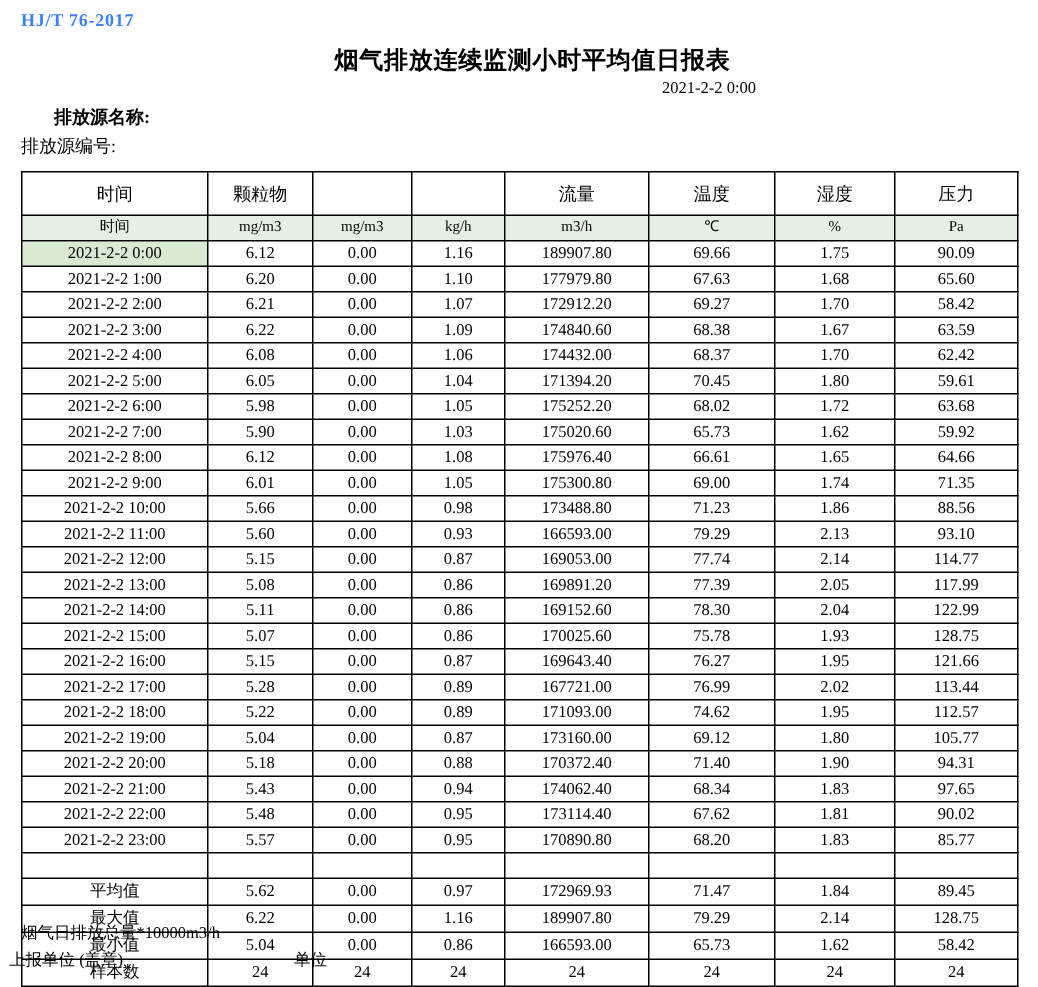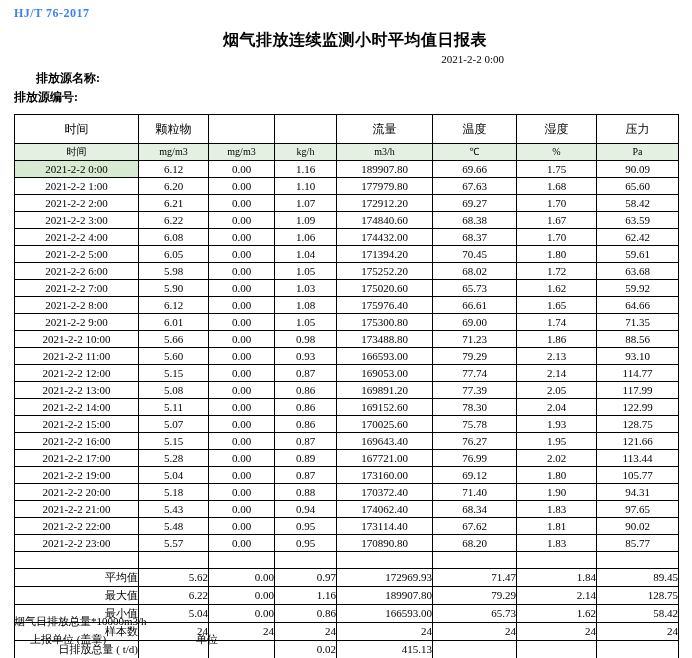--- a/index.html
+++ b/index.html
@@ -51,21 +51,21 @@
     font-size: 12px;
     font-weight: bold;
     font-family: "Liberation Serif", serif;
     margin-left: 22px;
   }
   .src-code {
     position: absolute;
     left: 14px;
     top: 89px;
     font-size: 12px;
-    font-weight: bold;
+    font-weight: normal;
     font-family: "Liberation Serif", serif;
   }
   table.report {
     position: absolute;
     left: 14px;
     top: 114px;
     border-collapse: collapse;
     table-layout: fixed;
     width: 664px;
     font-family: "Liberation Serif", serif;
@@ -110,35 +110,34 @@
   td.val {
     text-align: left;
     padding-left: 8px;
   }
   td.blank-row {
     height: 16px;
   }
   tr.summary td {
     height: 17px;
     line-height: 17px;
-    text-align: right;
   }
   td.label-cell {
     text-align: center;
   }
   .footer-note {
     position: absolute;
     left: 14px;
     top: 614px;
     font-size: 11px;
     font-family: "Liberation Serif", serif;
   }
   .footer-org {
     position: absolute;
-    left: 30px;
+    left: 6px;
     top: 632px;
     font-size: 11px;
     font-family: "Liberation Serif", serif;
   }
   .footer-unit {
     position: absolute;
     left: 196px;
     top: 632px;
     font-size: 11px;
     font-family: "Liberation Serif", serif;
@@ -359,20 +358,30 @@
         <td class="lead">2021-2-2 17:00</td>
         <td class="val">5.28</td>
         <td class="val">0.00</td>
         <td class="val">0.89</td>
         <td class="val">167721.00</td>
         <td class="val">76.99</td>
         <td class="val">2.02</td>
         <td class="val">113.44</td>
       </tr>
       <tr>
+        <td class="lead">2021-2-2 18:00</td>
+        <td class="val">5.22</td>
+        <td class="val">0.00</td>
+        <td class="val">0.89</td>
+        <td class="val">171093.00</td>
+        <td class="val">74.62</td>
+        <td class="val">1.95</td>
+        <td class="val">112.57</td>
+      </tr>
+      <tr>
         <td class="lead">2021-2-2 19:00</td>
         <td class="val">5.04</td>
         <td class="val">0.00</td>
         <td class="val">0.87</td>
         <td class="val">173160.00</td>
         <td class="val">69.12</td>
         <td class="val">1.80</td>
         <td class="val">105.77</td>
       </tr>
       <tr>

